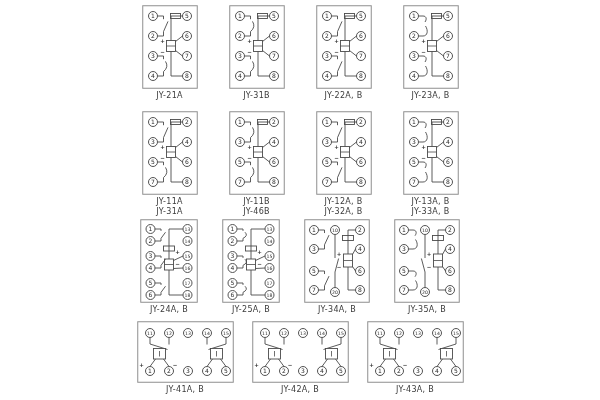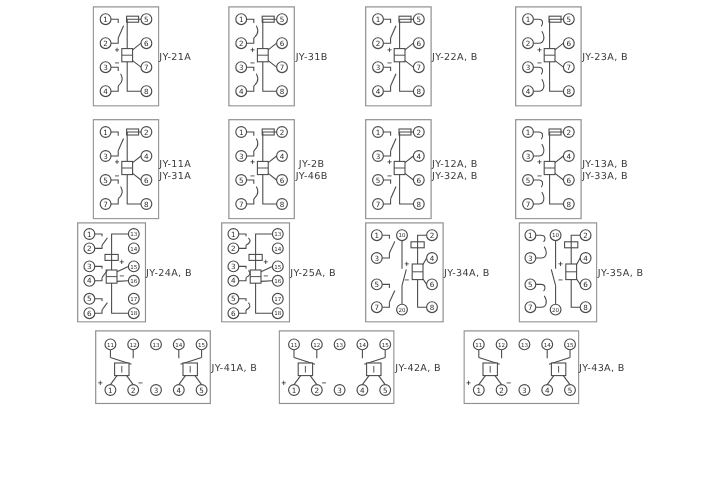--- a/index.html
+++ b/index.html
@@ -3,21 +3,21 @@
 <meta charset="utf-8">
 <style>
   html,body{margin:0;padding:0}
   body{width:600px;height:400px;background:#ffffff;font-family:"DejaVu Sans",sans-serif;overflow:hidden}
   .page{padding-top:5px}
   .row{display:flex;justify-content:center;align-items:flex-start}
   .row1{gap:31px}
   .row2{gap:31px;margin-top:10px}
   .row3{gap:24px;margin-top:2px}
   .row4{gap:18px;margin-top:6px}
-  .panel{display:flex;flex-direction:row;align-items:center}
+  .panel{display:flex;flex-direction:column;align-items:center}
   .plabel{margin-top:2px;font-size:8px;line-height:10px;color:#3a3a3a;text-align:center;letter-spacing:.3px}
   svg{display:block}
 </style>
 </head>
 <body>
 
 <div class="page">
   <div class="row row1">
       <div class="panel">
         <svg viewBox="0 0 56 84" width="56" height="84">
@@ -370,21 +370,21 @@
           <g>
             <circle cx="11" cy="71" r="4.5" fill="#fff" stroke="#4a4a4a" stroke-width="0.95"></circle>
             <text x="11" y="73.1" text-anchor="middle" font-size="6" fill="#2b2b2b">7</text>
           </g>
           <g>
             <circle cx="45" cy="71" r="4.5" fill="#fff" stroke="#4a4a4a" stroke-width="0.95"></circle>
             <text x="45" y="73.1" text-anchor="middle" font-size="6" fill="#2b2b2b">8</text>
           </g>
         </svg>
         <div class="plabel">
-          <div>JY-2B</div>
+          <div>JY-11B</div>
           <div>JY-46B</div>
         </div>
       </div>
       <div class="panel">
         <svg viewBox="0 0 56 84" width="56" height="84">
           <rect x="0.75" y="0.75" width="54.5" height="82.5" fill="none" stroke="#8f8f8f" stroke-width="1"></rect>
           <path d="M40.5 11 H29 V71 H40.5" fill="none" stroke="#4a4a4a" stroke-width="0.9"></path>
           <rect x="28.5" y="8.5" width="10" height="5" fill="none" stroke="#4a4a4a" stroke-width="0.9"></rect>
           <g>
             <rect x="24.5" y="35.5" width="9" height="11" fill="#fff" stroke="#4a4a4a" stroke-width="0.9"></rect>

